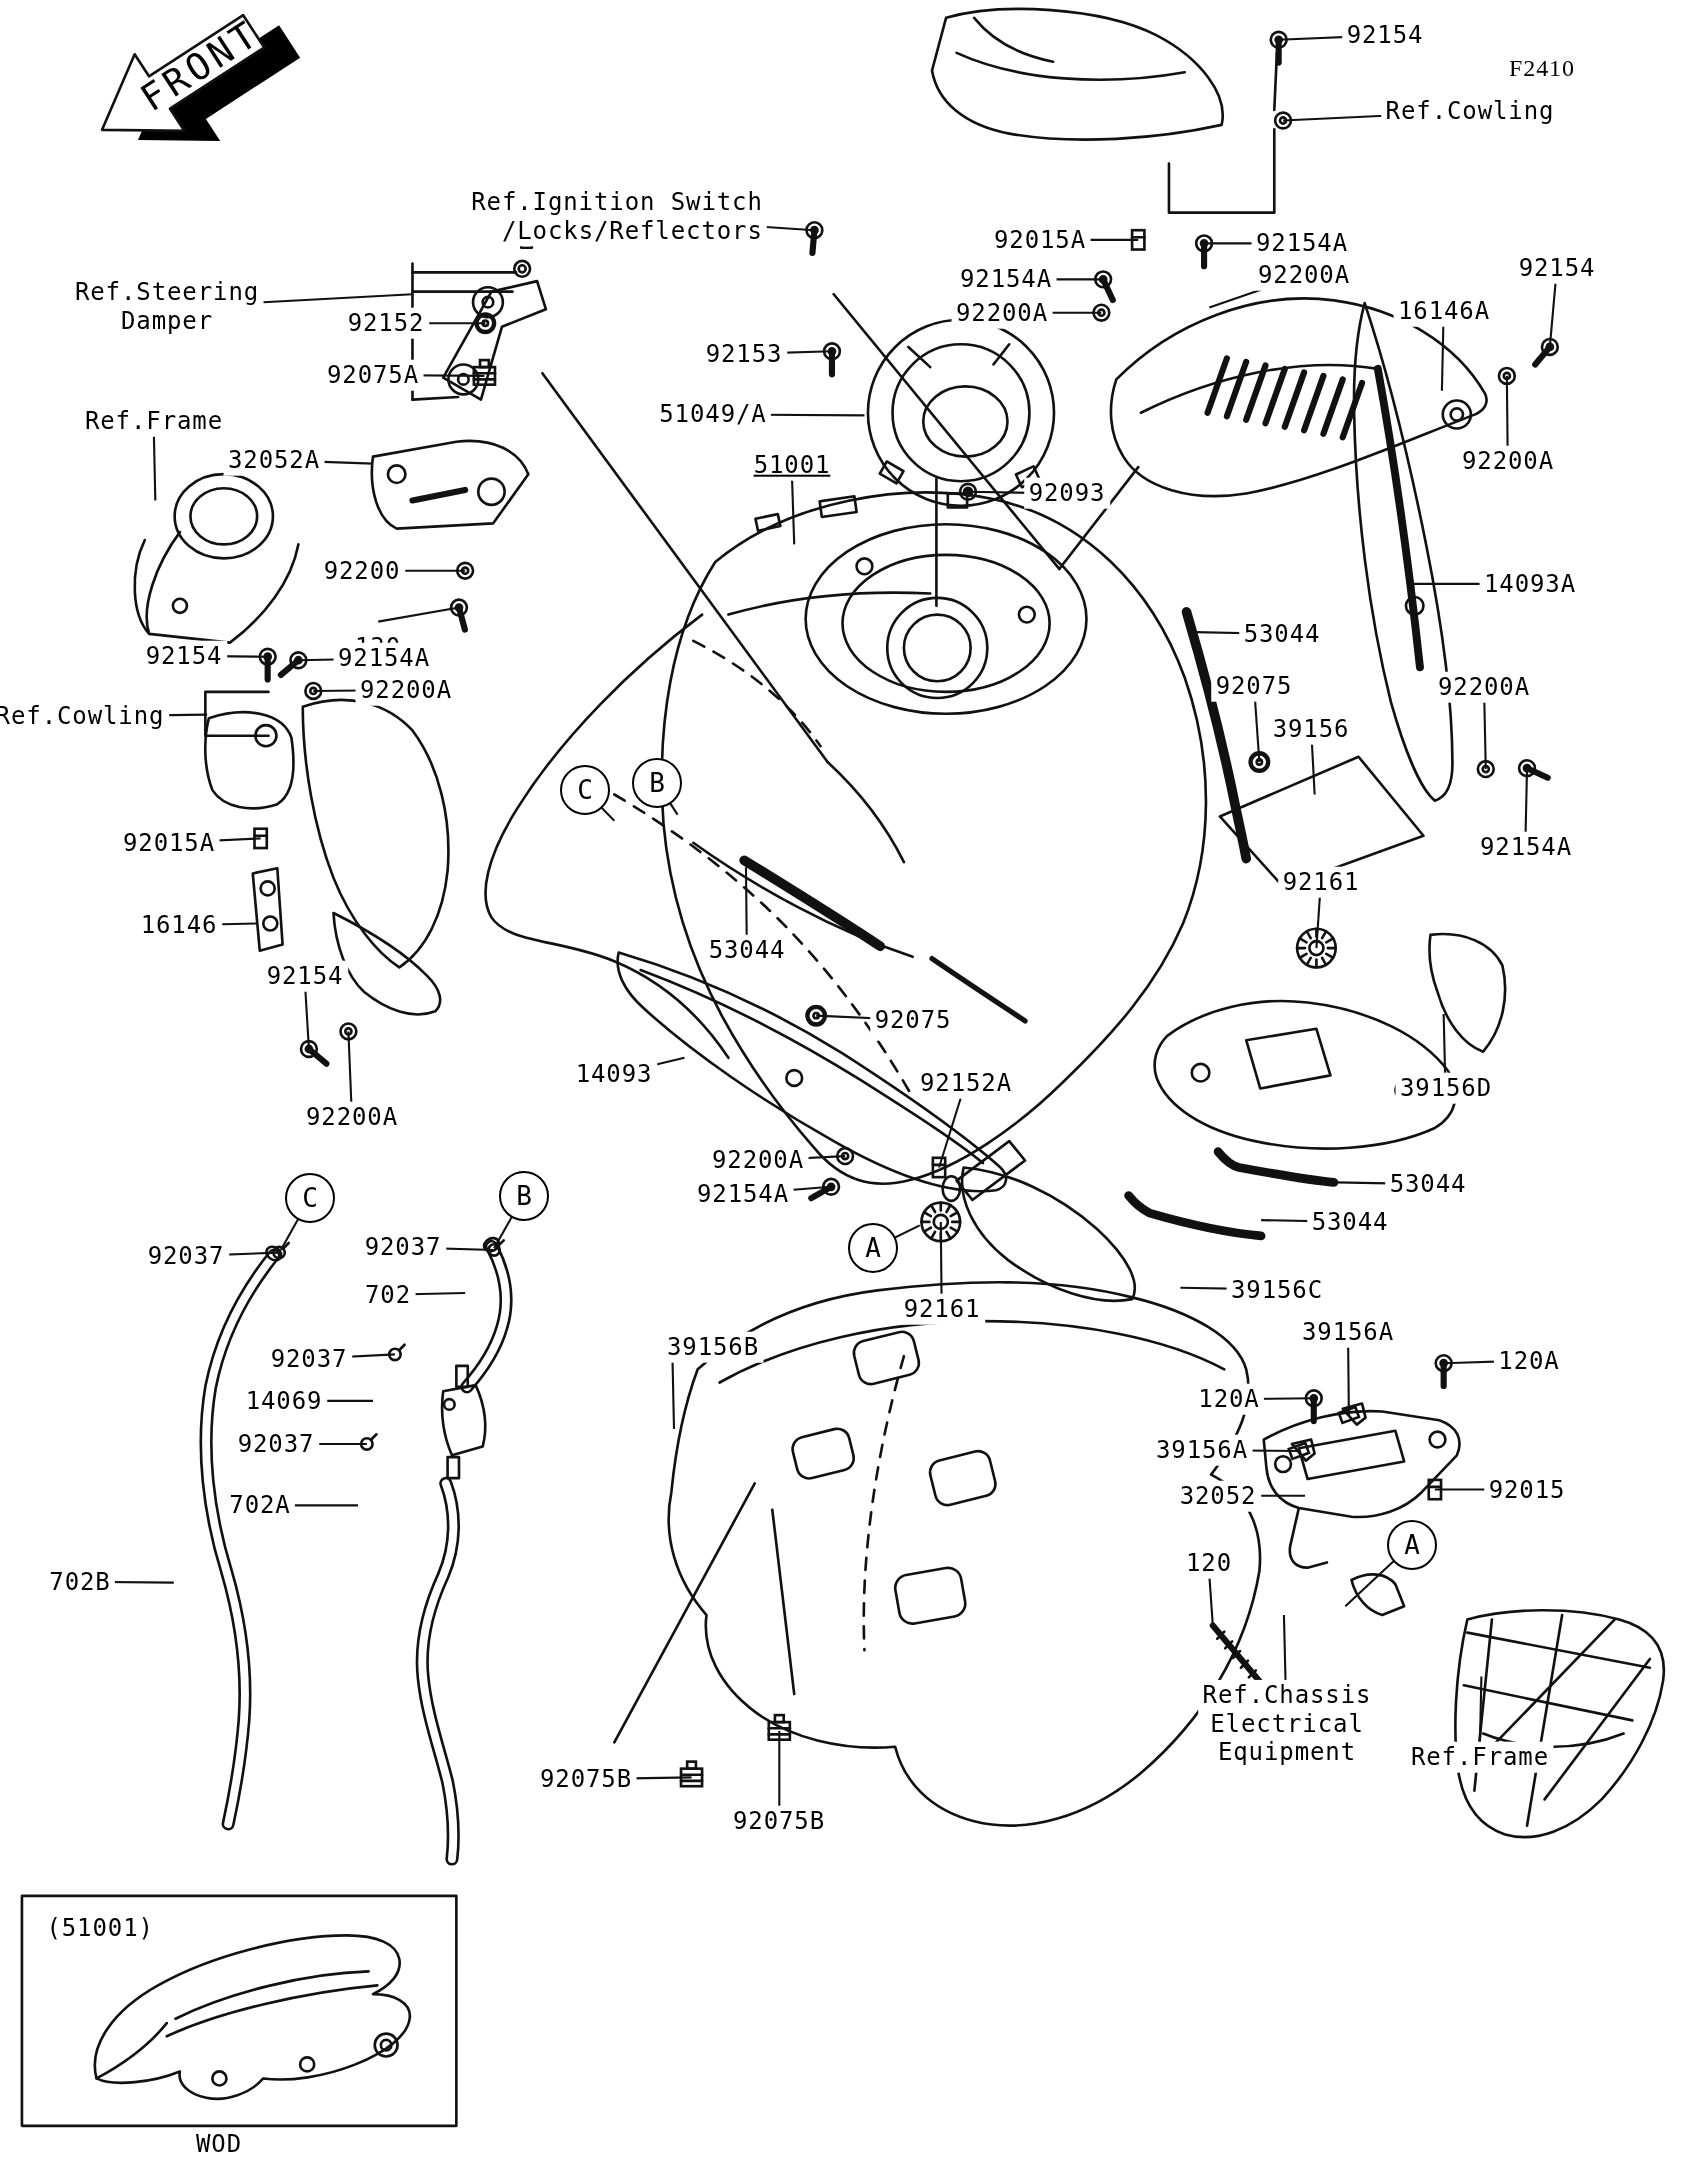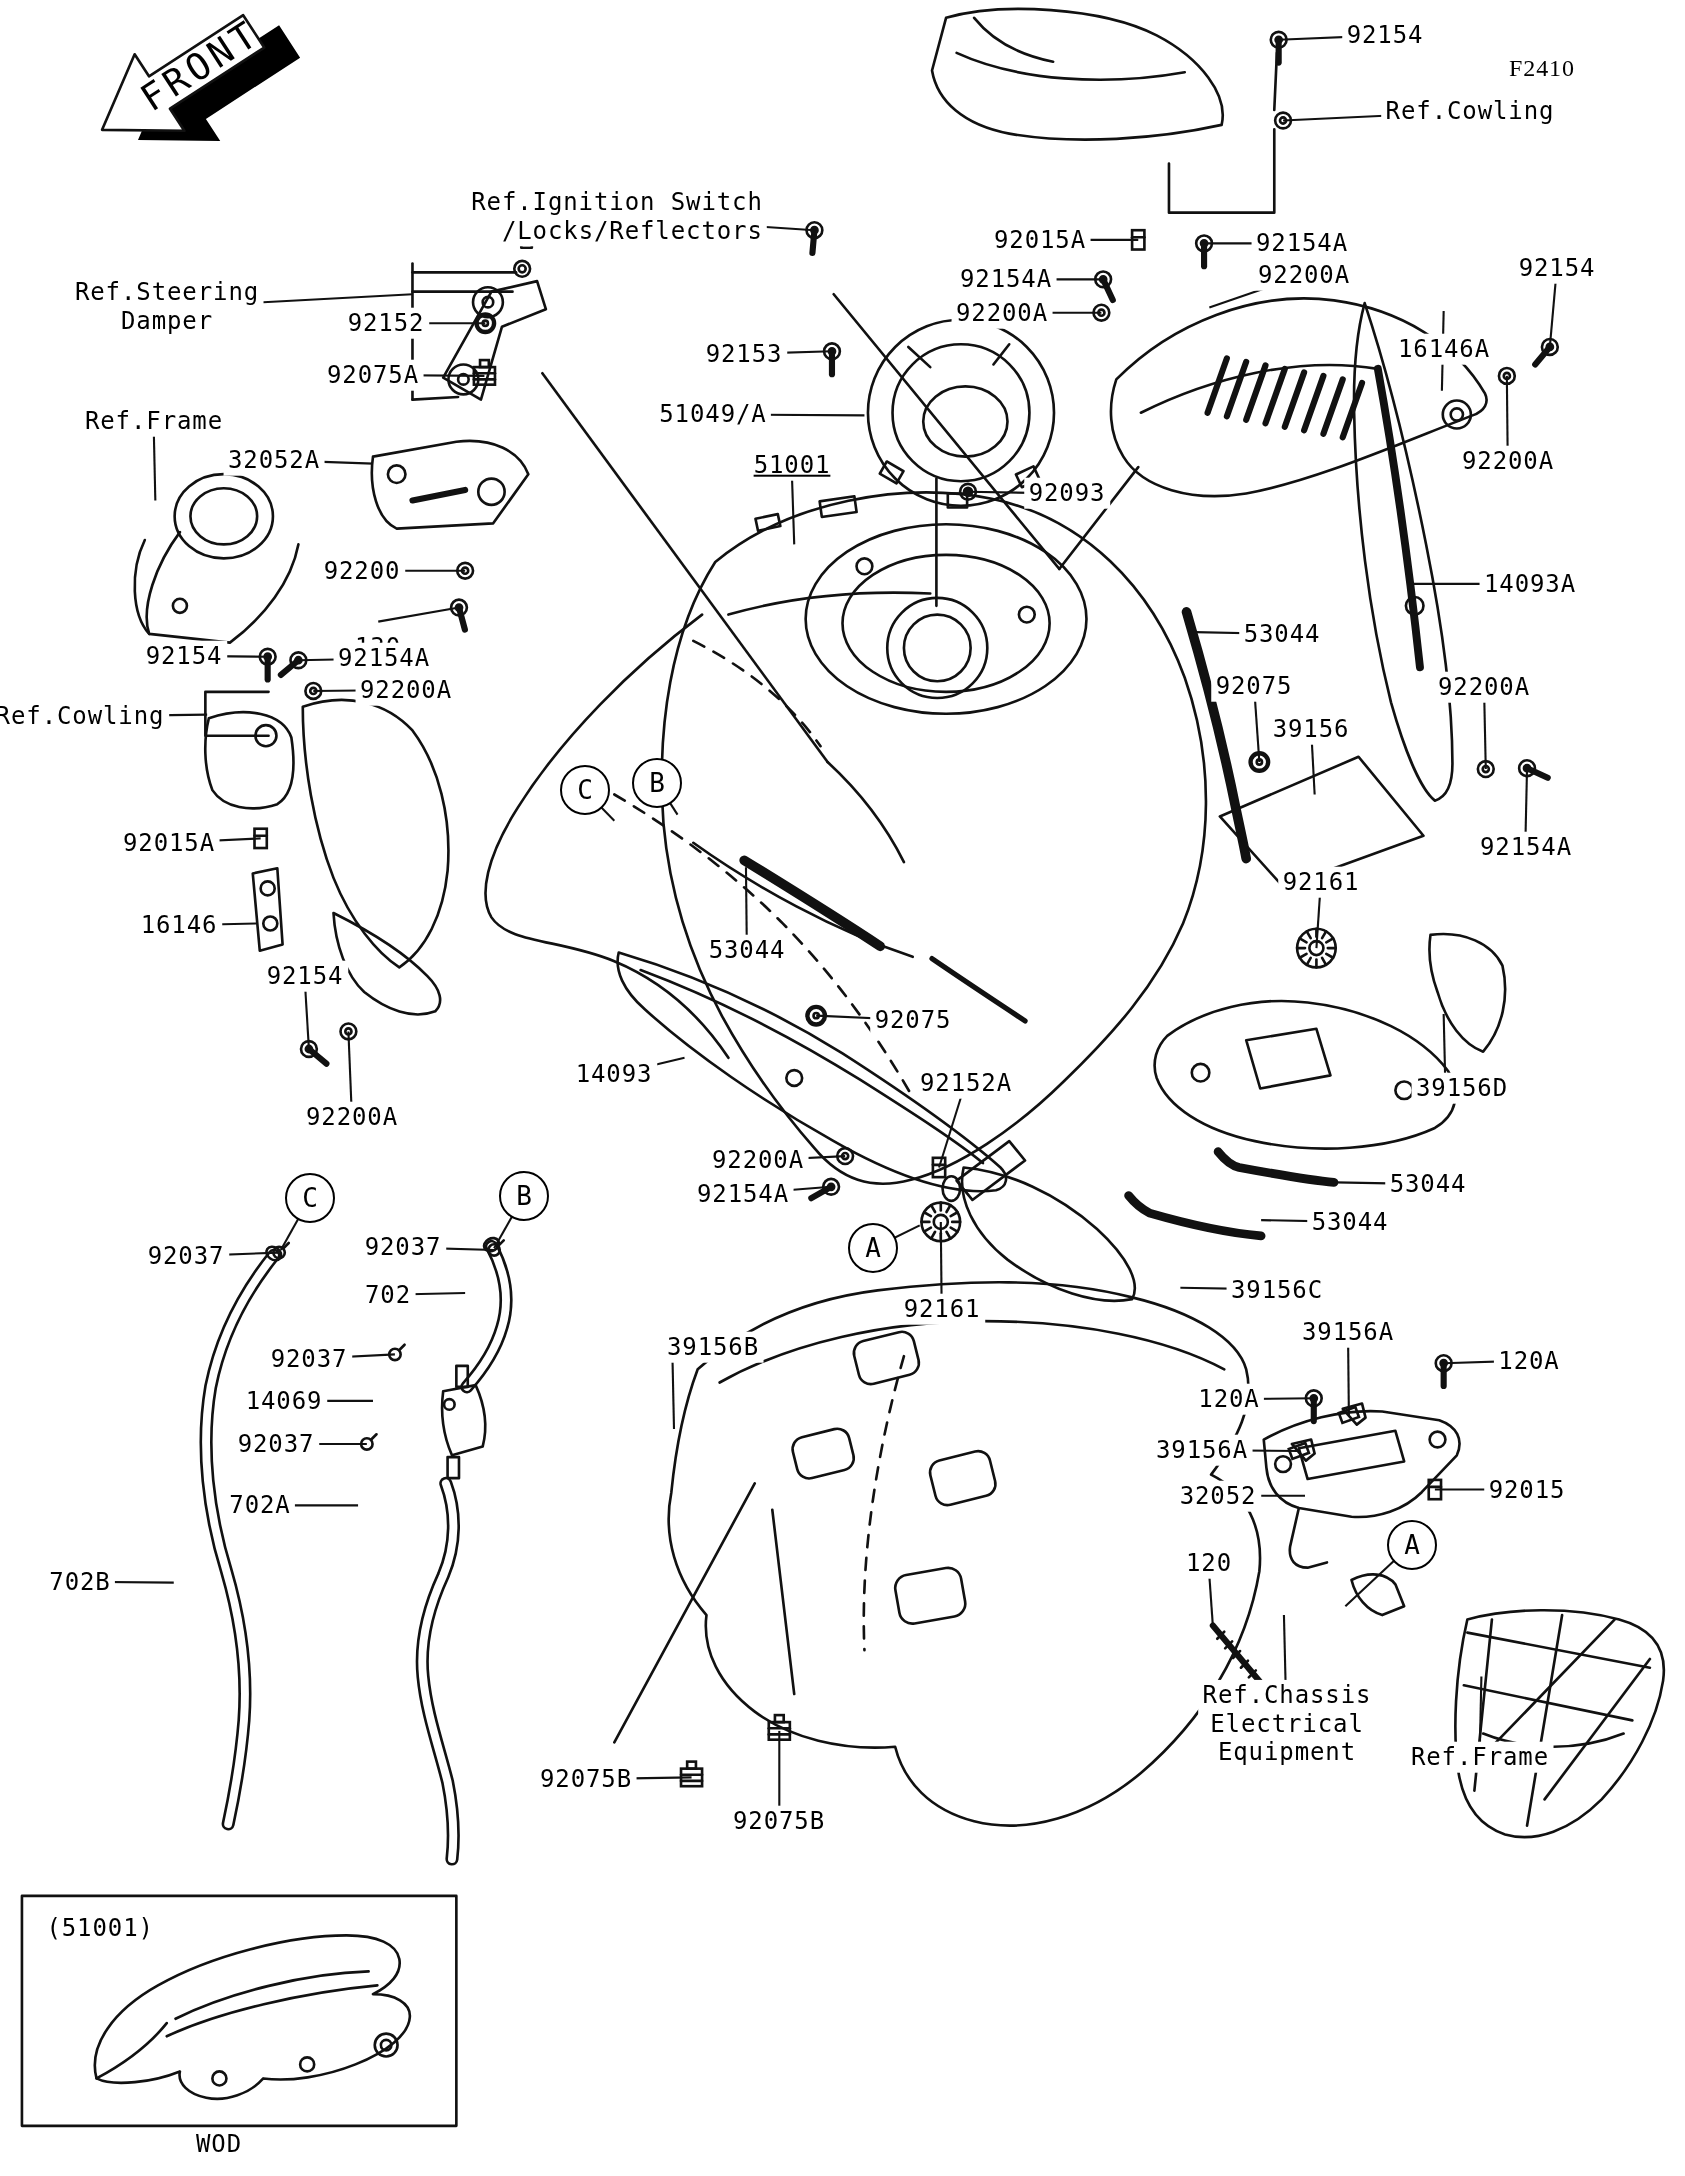--- a/index.html
+++ b/index.html
@@ -549,34 +549,34 @@
       <div class="plabel" style="left: 614px; top: 1074px;">14093</div>
       <div class="plabel" style="left: 1040px; top: 240px;">92015A</div>
       <div class="plabel" style="left: 1006px; top: 279px;">92154A</div>
       <div class="plabel" style="left: 1002px; top: 313px;">92200A</div>
       <div class="plabel" style="left: 744px; top: 354px;">92153</div>
       <div class="plabel" style="left: 713px; top: 414px;">51049/A</div>
       <div class="plabel" style="left: 792px; top: 465px; text-decoration: underline;">51001</div>
       <div class="plabel" style="left: 1067px; top: 493px;">92093</div>
       <div class="plabel" style="left: 1302px; top: 243px;">92154A</div>
       <div class="plabel" style="left: 1304px; top: 275px;">92200A</div>
-      <div class="plabel" style="left: 1444px; top: 311px; margin-top: 38px;">16146A</div>
+      <div class="plabel" style="left: 1444px; top: 311px;">16146A</div>
       <div class="plabel" style="left: 1557px; top: 268px;">92154</div>
       <div class="plabel" style="left: 1508px; top: 461px;">92200A</div>
       <div class="plabel" style="left: 1530px; top: 584px;">14093A</div>
       <div class="plabel" style="left: 1282px; top: 634px;">53044</div>
       <div class="plabel" style="left: 1254px; top: 686px;">92075</div>
       <div class="plabel" style="left: 1311px; top: 729px;">39156</div>
       <div class="plabel" style="left: 1484px; top: 687px;">92200A</div>
       <div class="plabel" style="left: 1526px; top: 847px;">92154A</div>
       <div class="plabel" style="left: 1321px; top: 882px;">92161</div>
       <div class="plabel" style="left: 747px; top: 950px;">53044</div>
       <div class="plabel" style="left: 913px; top: 1020px;">92075</div>
       <div class="plabel" style="left: 966px; top: 1083px;">92152A</div>
-      <div class="plabel" style="left: 1446px; top: 1088px; margin-left: 16px;">39156D</div>
+      <div class="plabel" style="left: 1446px; top: 1088px;">39156D</div>
       <div class="plabel" style="left: 758px; top: 1160px;">92200A</div>
       <div class="plabel" style="left: 743px; top: 1194px;">92154A</div>
       <div class="plabel" style="left: 1428px; top: 1184px;">53044</div>
       <div class="plabel" style="left: 1350px; top: 1222px;">53044</div>
       <div class="plabel" style="left: 1277px; top: 1290px;">39156C</div>
       <div class="plabel" style="left: 942px; top: 1309px;">92161</div>
       <div class="plabel" style="left: 672px; top: 1347px; margin-left: 41px;">39156B</div>
       <div class="plabel" style="left: 186px; top: 1256px;">92037</div>
       <div class="plabel" style="left: 403px; top: 1247px;">92037</div>
       <div class="plabel" style="left: 388px; top: 1295px;">702</div>

